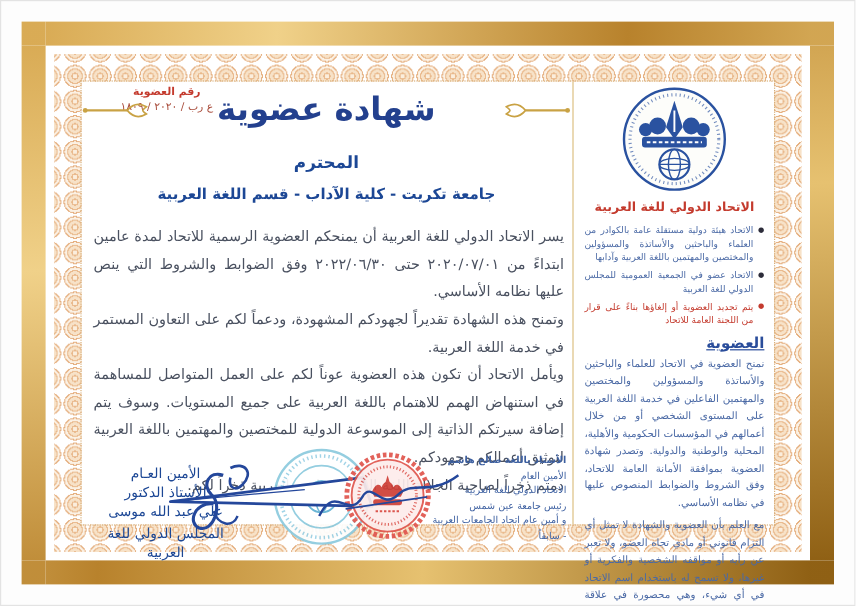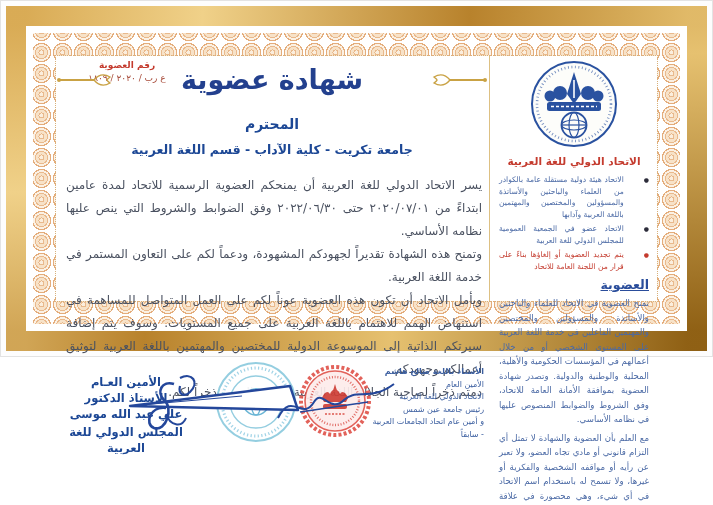--- a/index.html
+++ b/index.html
@@ -1,18 +1,18 @@
 <!DOCTYPE html>
 <html lang="ar"><head>
 <meta charset="utf-8">
 <style>
   * { margin:0; padding:0; box-sizing:border-box; }
   body { width:713px; height:505px; background:#ffffff; font-family:"DejaVu Sans", sans-serif; }
 
-  .page { width:713px; height:357px; background:#fdfdfd; border:1px solid #e3e3e3; padding:5px; }
+  .page { width:713px; height:505px; background:#fdfdfd; border:1px solid #e3e3e3; padding:17px; }
   .frame {
     width:100%; height:100%;
     border:20px solid;
     border-image: linear-gradient(135deg,#d9ab55 0%,#f0d189 18%,#b8822c 45%,#e6c170 70%,#8f6014 100%) 1;
     background:#ffffff; padding:7px;
   }
   .band {
     width:100%; height:100%;
     background-color:#ffffff;
     background-image: radial-gradient(circle, #fbeedd 0 2px, #e9b98c 2px 3px, #f7e2c8 3px 5.5px, #e9b98c 5.5px 6.5px, #fbf1e4 6.5px 8.5px, #e4ad7c 8.5px 9.5px, rgba(0,0,0,0) 9.5px);
@@ -39,35 +39,35 @@
   .name-row { position:absolute; top:60px; left:0; right:0; display:flex; justify-content:center; gap:48px; direction:rtl; }
   .name-row .nm, .name-row .hon { font-size:14px; font-weight:bold; color:#1c4795; }
   .affil { position:absolute; top:86px; left:0; right:0; text-align:center; font-size:12.5px; font-weight:bold; color:#1c4795; }
 
   .bodytxt { position:absolute; top:118px; right:6px; left:10px; color:#4a5160; font-size:12px; line-height:23px; text-align:justify; }
   .bodytxt p { margin:0; }
   .dateline { position:absolute; top:286px; left:0; right:0; text-align:center; font-size:11.5px; font-weight:bold; color:#2a4d9b; }
 
   
   .signs { position:absolute; top:304px; left:0; right:0; bottom:0; }
-  .sign-left-text { position:absolute; left:6px; top:14px; width:128px; text-align:center; color:#1c4795; font-weight:bold; font-size:11.5px; line-height:16px; }
+  .sign-left-text { position:absolute; left:6px; top:14px; width:128px; text-align:center; color:#1c4795; font-weight:normal; font-size:11.5px; line-height:16px; }
   .sign-left-text .org { font-size:11.5px; margin-top:2px; }
   .sign-right-text { position:absolute; right:4px; top:6px; width:112px; text-align:right; color:#3c5fa0; font-size:8px; line-height:12.5px; }
   .sign-right-text .l1 { font-weight:bold; }
   .stamp-blue { position:absolute; left:158px; top:0; width:84px; height:84px; opacity:.92; }
   .stamp-red  { position:absolute; right:116px; top:4px; width:74px; height:74px; opacity:.92; }
   .sig-left  { position:absolute; left:66px; top:6px; width:250px; height:80px; }
   .sig-right { position:absolute; right:86px; top:14px; width:130px; height:56px; }
 
   
   .sidebar { position:absolute; top:0; bottom:0; right:0; width:168px; border-left:1px solid #ddc083; padding:4px 8px 4px 9px; direction:rtl; }
   .logo-wrap { width:88px; margin:0 auto; }
   .org-caption { text-align:center; font-size:10.5px; font-weight:bold; color:#c43b2e; margin-top:3px; }
   .bullets { margin-top:7px; }
-  .bullet { display:flex; gap:20px; font-size:7.6px; line-height:11.5px; color:#4a69a5; text-align:justify; margin-bottom:3px; }
+  .bullet { display:flex; gap:4px; font-size:7.6px; line-height:11.5px; color:#4a69a5; text-align:justify; margin-bottom:3px; }
   .bullet .dot { color:#2c2c3a; font-size:6px; line-height:11px; }
   .bullet.red { color:#c43b2e; }
   .bullet.red .dot { color:#c43b2e; }
   .memb-head { font-size:12.5px; font-weight:bold; color:#2a4d9b; text-decoration:underline; margin-top:5px; }
   .side-p { font-size:8.6px; line-height:14.5px; color:#4a69a5; text-align:justify; margin-top:4px; }
 </style>
 </head>
 <body>
 
 <div class="page">

